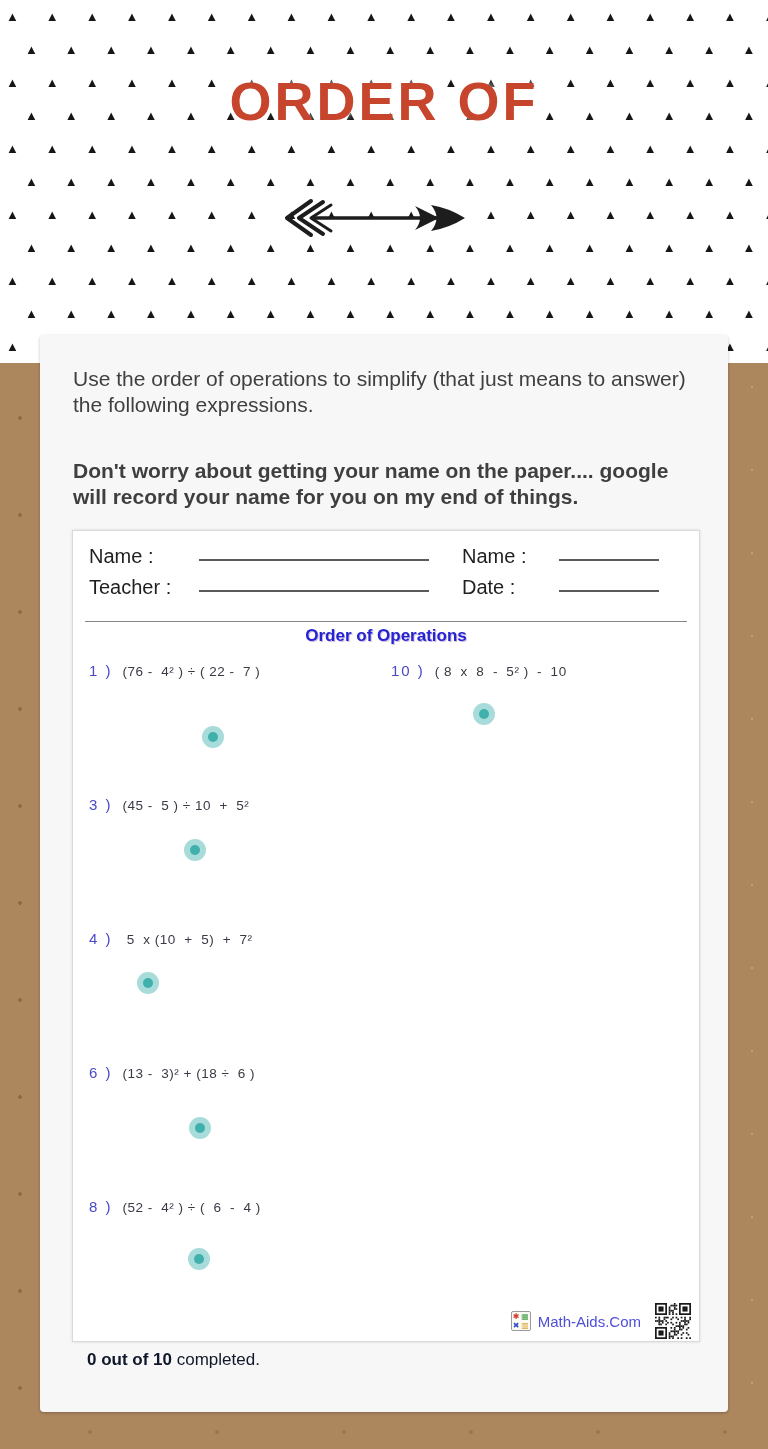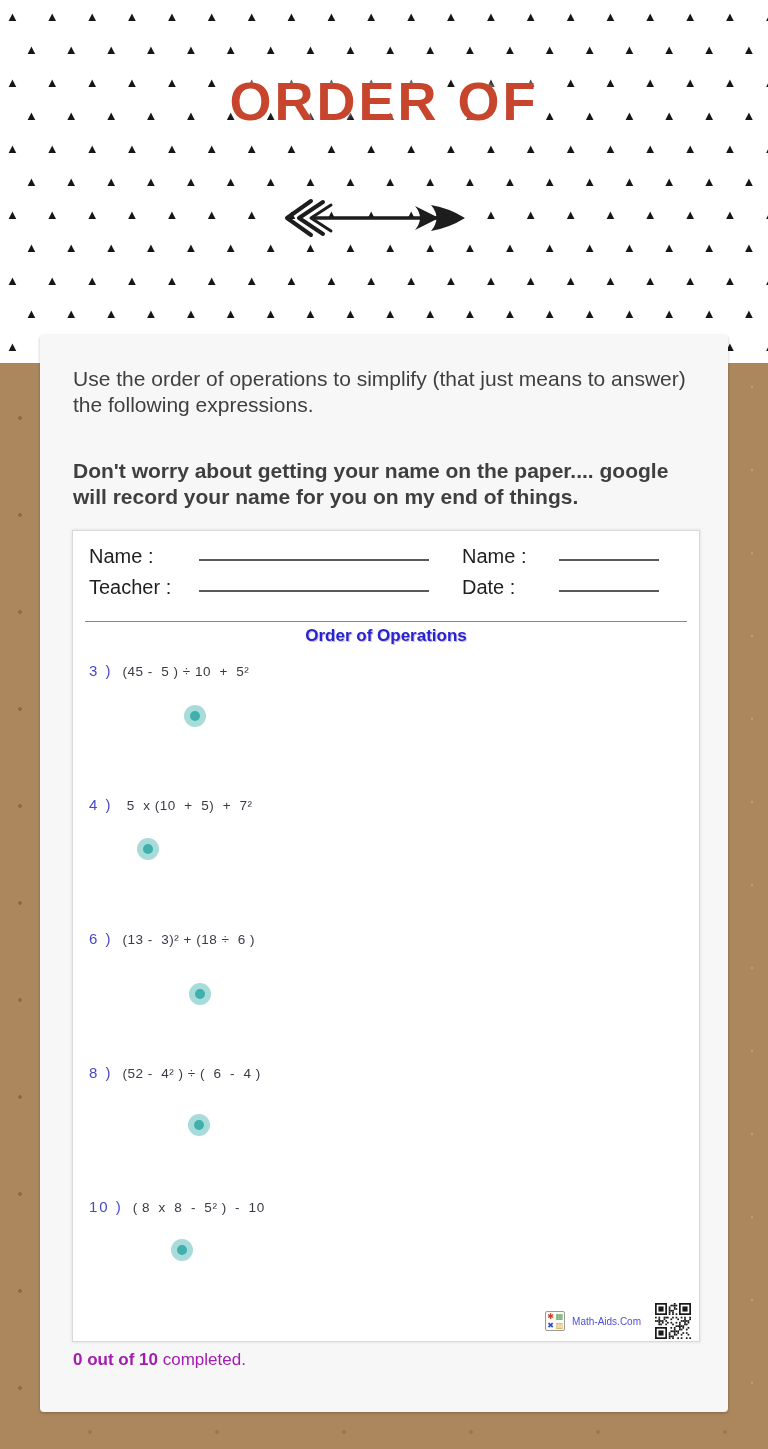--- a/index.html
+++ b/index.html
@@ -42,23 +42,23 @@
   .problem{position:relative;padding-top:2px;}
   .pnum{color:var(--num-blue);font-size:15px;letter-spacing:2px;margin-right:10px;}
   .pexpr{white-space:pre;color:#3a3a46;font-size:13.5px;letter-spacing:.5px;}
   .dot{position:absolute;width:22px;height:22px;border-radius:50%;background:var(--dot-outer);
     display:flex;align-items:center;justify-content:center;cursor:pointer;}
   .dot-inner{width:10px;height:10px;border-radius:50%;background:var(--dot-inner);}
   .sheet-footer{position:absolute;right:8px;bottom:2px;display:flex;align-items:center;}
   .brand-logo{display:inline-grid;grid-template-columns:9px 9px;grid-template-rows:9px 9px;
     width:18px;height:18px;border:1px solid #9a9a9a;border-radius:2px;background:#fbfbf4;margin-right:7px;}
   .brand-logo span{font-size:8px;line-height:9px;text-align:center;}
-  .brand-text{font-size:10px;color:var(--link-purple);margin-right:14px;}
+  .brand-text{font-size:15px;color:var(--link-purple);margin-right:14px;}
   .qr{background:#fff;}
-  .completed{margin:8px 0 0 1px;font-size:17px;color:#a21caf;}
+  .completed{margin:8px 0 0 15px;font-size:17px;color:#0f172a;}
   .completed b{font-weight:700;}
 </style>
 </head>
 <body>
 
 <div class="stage">
 
   <header class="hero">
     <div class="pattern" id="pattern">
         <div class="prow" style="padding-left: 6px;">▲▲▲▲▲▲▲▲▲▲▲▲▲▲▲▲▲▲▲▲▲</div>
@@ -105,20 +105,23 @@
           <span class="fline fl-long"></span>
           <span class="flabel fl2">Date :</span>
           <span class="fline fl-short"></span>
         </div>
       </div>
 
       <hr class="sheet-rule">
       <h2 class="sheet-title">Order of Operations</h2>
 
       <div class="problems" id="problems">
+          <div class="problem"><span class="pnum">1 )</span><span class="pexpr">(76 -  4² ) ÷ ( 22 -  7 )</span><span class="dot" style="left: 113px; top: 66px;">
+              <span class="dot-inner"></span>
+            </span></div>
           <div class="problem"><span class="pnum">3 )</span><span class="pexpr">(45 -  5 ) ÷ 10  +  5²</span><span class="dot" style="left: 95px; top: 45px;">
               <span class="dot-inner"></span>
             </span></div>
           <div class="problem"><span class="pnum">4 )</span><span class="pexpr"> 5  x (10  +  5)  +  7²</span><span class="dot" style="left: 48px; top: 44px;">
               <span class="dot-inner"></span>
             </span></div>
           <div class="problem"><span class="pnum">6 )</span><span class="pexpr">(13 -  3)² + (18 ÷  6 )</span><span class="dot" style="left: 100px; top: 55px;">
               <span class="dot-inner"></span>
             </span></div>
           <div class="problem"><span class="pnum">8 )</span><span class="pexpr">(52 -  4² ) ÷ (  6  -  4 )</span><span class="dot" style="left: 99px; top: 52px;">

